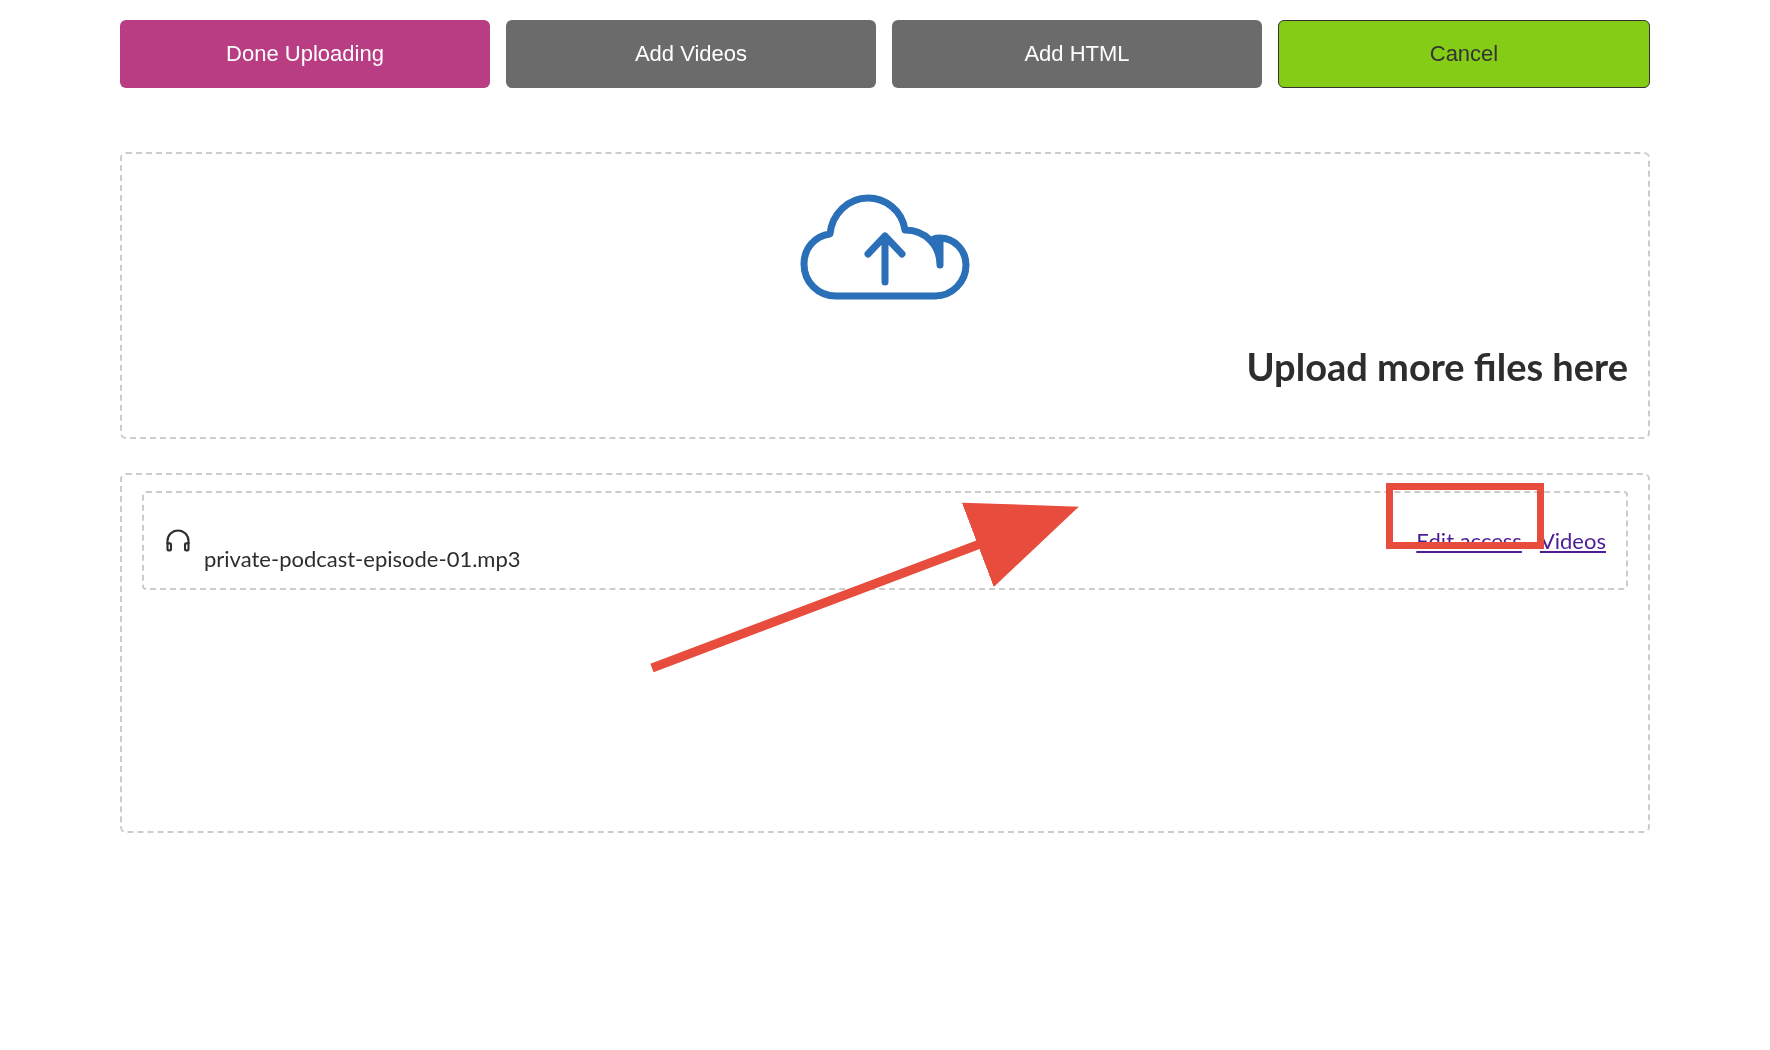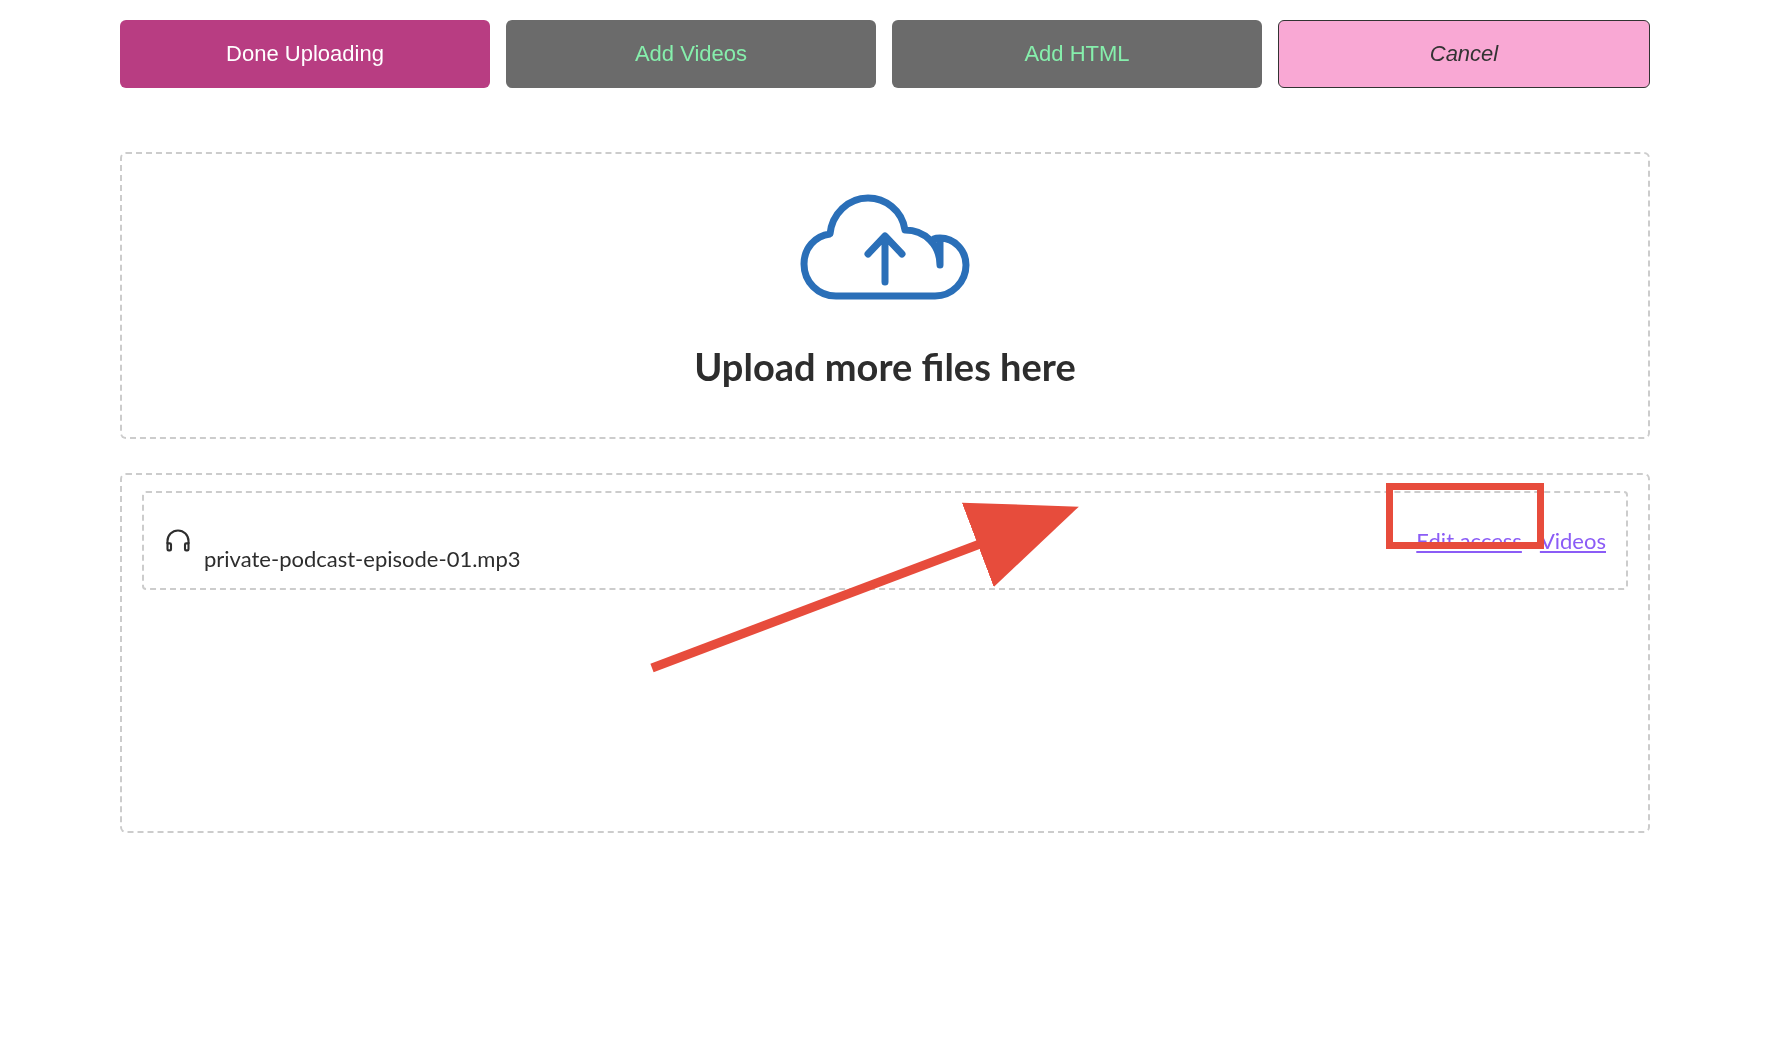--- a/index.html
+++ b/index.html
@@ -25,40 +25,40 @@
       border-radius: 6px;
       cursor: pointer;
       font-weight: 400;
     }
     .btn-primary {
       background: #b83d82;
       color: #ffffff;
     }
     .btn-secondary {
       background: #6b6b6b;
-      color: #86efac;
+      color: #ffffff;
     }
     .btn-outline {
-      background: #f9a8d4;
+      background: #84cc16;
       color: #333333;
       border: 1.5px solid #333333;
-      font-style: italic;
     }
     .dropzone {
       border: 2px dashed #cccccc;
       border-radius: 6px;
       padding: 36px 20px 48px 20px;
       text-align: center;
       margin-bottom: 34px;
     }
     .dropzone-title {
       font-size: 38px;
       font-weight: 700;
       color: #2d2d2d;
       margin-top: 20px;
+      text-align: right;
     }
     .cloud-icon {
       display: inline-block;
     }
     .file-list-container {
       border: 2px dashed #cccccc;
       border-radius: 6px;
       padding: 16px 20px;
       min-height: 360px;
     }
@@ -80,21 +80,21 @@
       color: #2d2d2d;
       flex: 1;
       margin-top: 36px;
     }
     .file-actions {
       display: flex;
       gap: 18px;
       align-items: center;
     }
     .file-action-link {
-      color: #8b5cf6;
+      color: #4c1d95;
       font-size: 22px;
       text-decoration: underline;
       cursor: pointer;
     }
     .highlight-box {
       position: absolute;
       border: 7px solid #e74c3c;
       pointer-events: none;
     }
     .arrow-svg {

